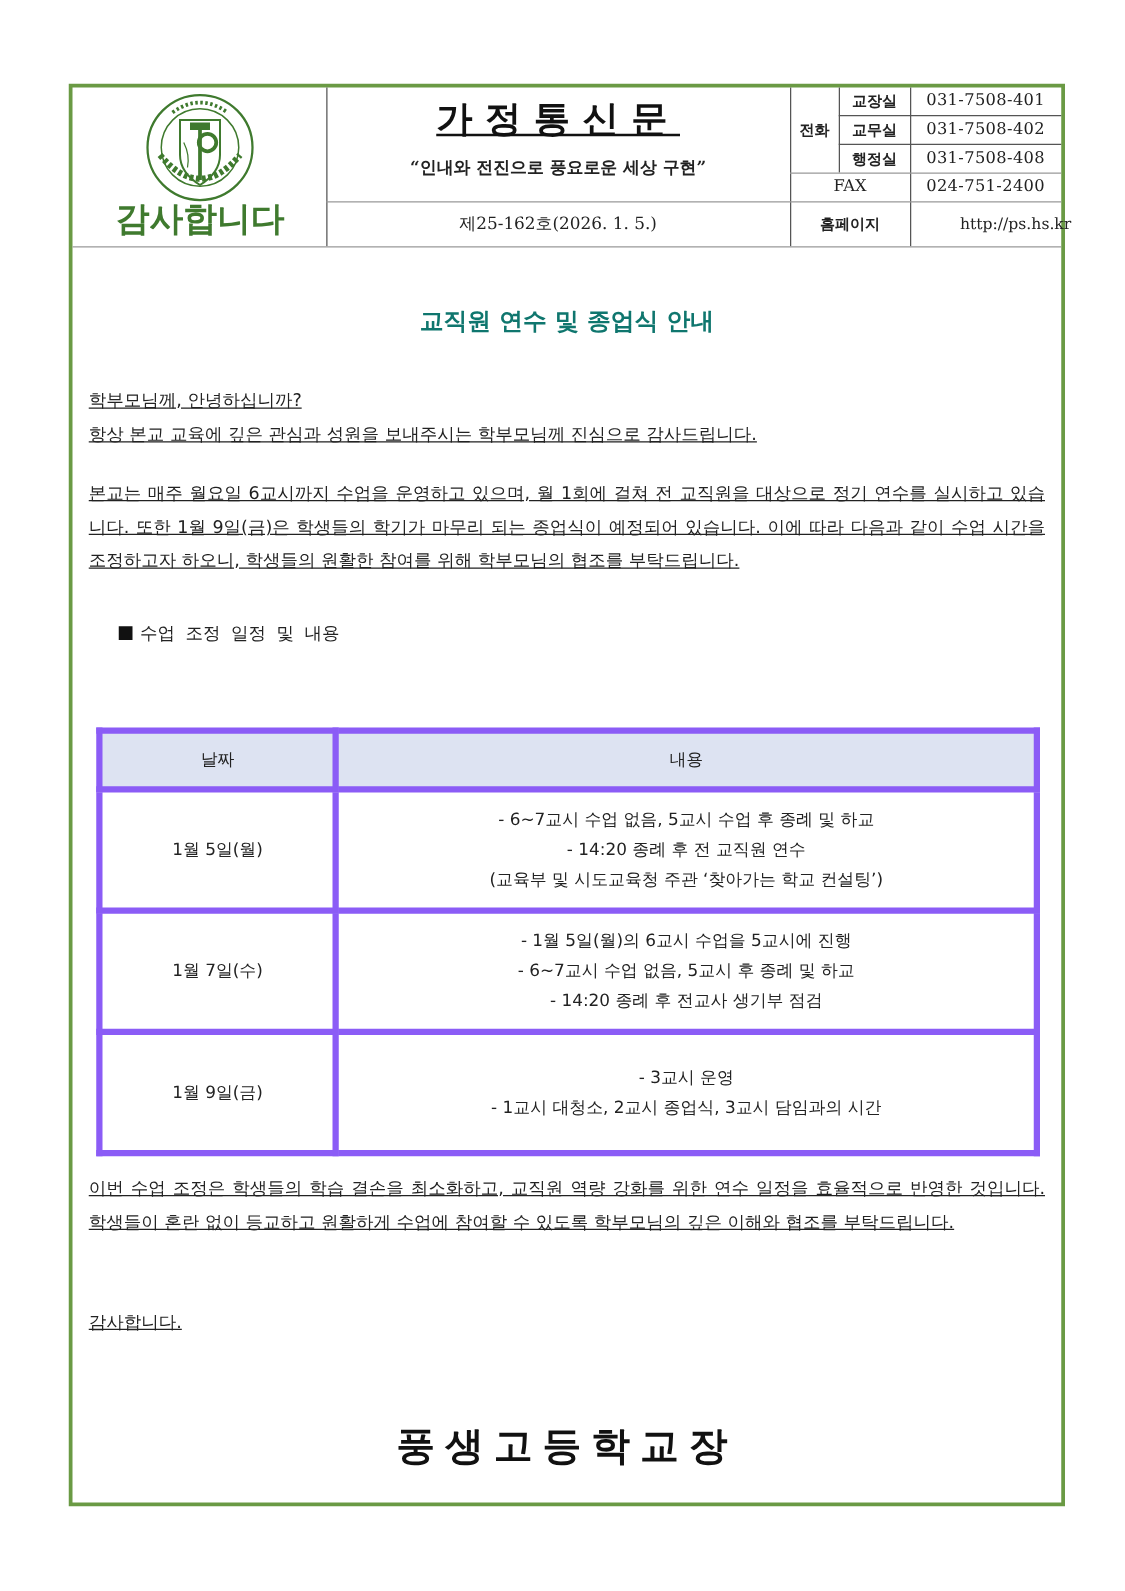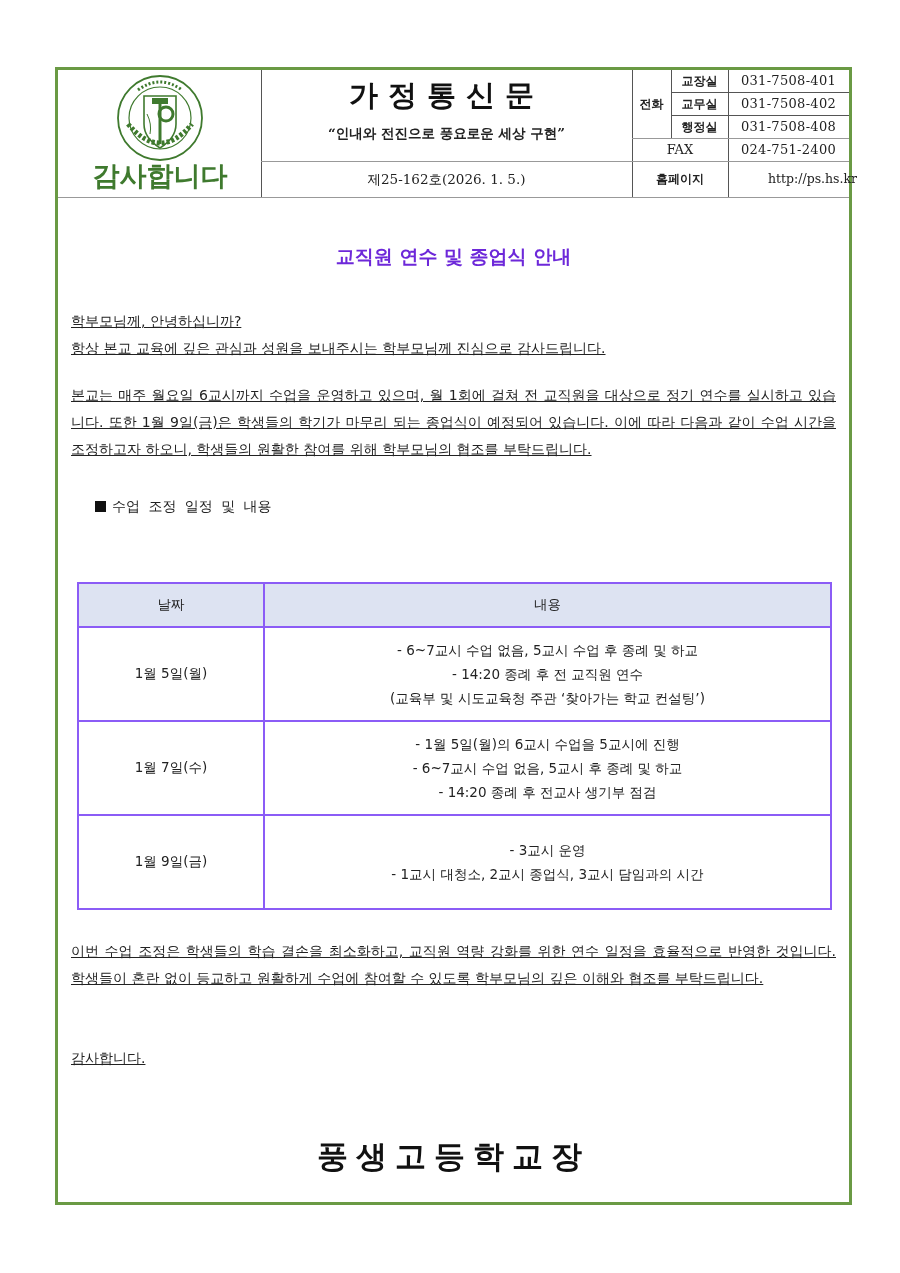--- a/index.html
+++ b/index.html
@@ -10,45 +10,45 @@
   
   .hdr { position:absolute; left:0; top:0; width:791px; height:127px; }
   .hline, .vline { position:absolute; background:#555; }
   .logo-cell { position:absolute; left:0; top:0; width:203px; height:127px; }
   .emblem { position:absolute; left:58px; top:4px; width:88px; height:88px; }
   .school-name { position:absolute; left:4px; top:88px; width:196px; text-align:center;
                  font-family:"DejaVu Sans", sans-serif; font-weight:bold; font-size:27px;
                  color:#3f7a2e; letter-spacing:0px; line-height:36px; }
   .title { position:absolute; left:203px; top:6px; width:371px; text-align:center;
            font-family:"DejaVu Sans", sans-serif; font-weight:bold; font-size:29px;
-           letter-spacing:10px; color:#111; }
+           letter-spacing:10px; color:#111;text-decoration:underline; }
   .motto { position:absolute; left:203px; top:55px; width:371px; text-align:center;
            font-size:13.5px; font-weight:bold; color:#222; }
   .issue { position:absolute; left:203px; top:92px; width:371px; height:35px; line-height:35px;
            text-align:center; font-size:13.5px; color:#222; }
   .contact { position:absolute; font-size:12.5px; color:#222; text-align:center; }
   .phone-label { left:574px; top:0; width:39px; height:68px; line-height:68px; font-weight:bold; font-size:12px; }
   .room { left:613px; width:57px; height:22px; line-height:22px; font-weight:bold; font-size:12px; }
   .num { left:670px; width:121px; height:22px; line-height:22px; font-size:13px; letter-spacing:0.3px; }
   .fax-label { left:574px; top:68px; width:96px; height:23px; line-height:23px; font-size:13px; }
   .home-label { left:574px; top:91px; width:96px; height:36px; line-height:36px; font-weight:bold; font-size:12px; }
   .home-url { left:670px; top:91px; width:121px; height:36px; line-height:36px; font-size:12.5px;padding-left:24px; }
 
   .doc-title { position:absolute; left:0; top:174px; width:791px; text-align:center;
-               font-family:"DejaVu Sans", sans-serif; font-weight:bold; font-size:19px; color:#6d28d9; }
+               font-family:"DejaVu Sans", sans-serif; font-weight:bold; font-size:19px; color:#0f766e; }
   .para { position:absolute; left:13px; width:765px; font-family:"DejaVu Sans", sans-serif;
           font-size:14px; line-height:27px; color:#222; text-align:justify; margin:0;text-decoration:underline; }
   .para p { margin:0; }
   .section-head { position:absolute; left:13px; top:428px; font-family:Liberation Mono, monospace;
                   font-size:14px; color:#222;padding-left:24px; }
   .sq { display:inline-block; width:11px; height:11px; background:#111; margin-right:6px; vertical-align:-1px; }
 
   table.sched { position:absolute; left:19px; top:512px; width:755px; border-collapse:collapse;
                 font-family:"DejaVu Sans", sans-serif; font-size:13.5px; color:#222; }
-  table.sched th, table.sched td { border:2px solid #8b5cf6; text-align:center; padding:0; }
+  table.sched th, table.sched td { border:5px solid #8b5cf6; text-align:center; padding:0; }
   table.sched th { background:#dde3f2; font-weight:normal; height:42px; }
   table.sched tr.r td { height:92px; }
   table.sched td.date { width:184px; }
   table.sched td.content div { line-height:24px; }
 
   .date-sign { position:absolute; left:0; top:1026px; width:791px; text-align:center;
                font-size:20px; color:#222; letter-spacing:1px; }
   .sign { position:absolute; left:0; top:1066px; width:791px; text-align:center;
           font-family:"DejaVu Sans", sans-serif; font-weight:bold; font-size:31px; color:#111; letter-spacing:8px; }
 </style>

